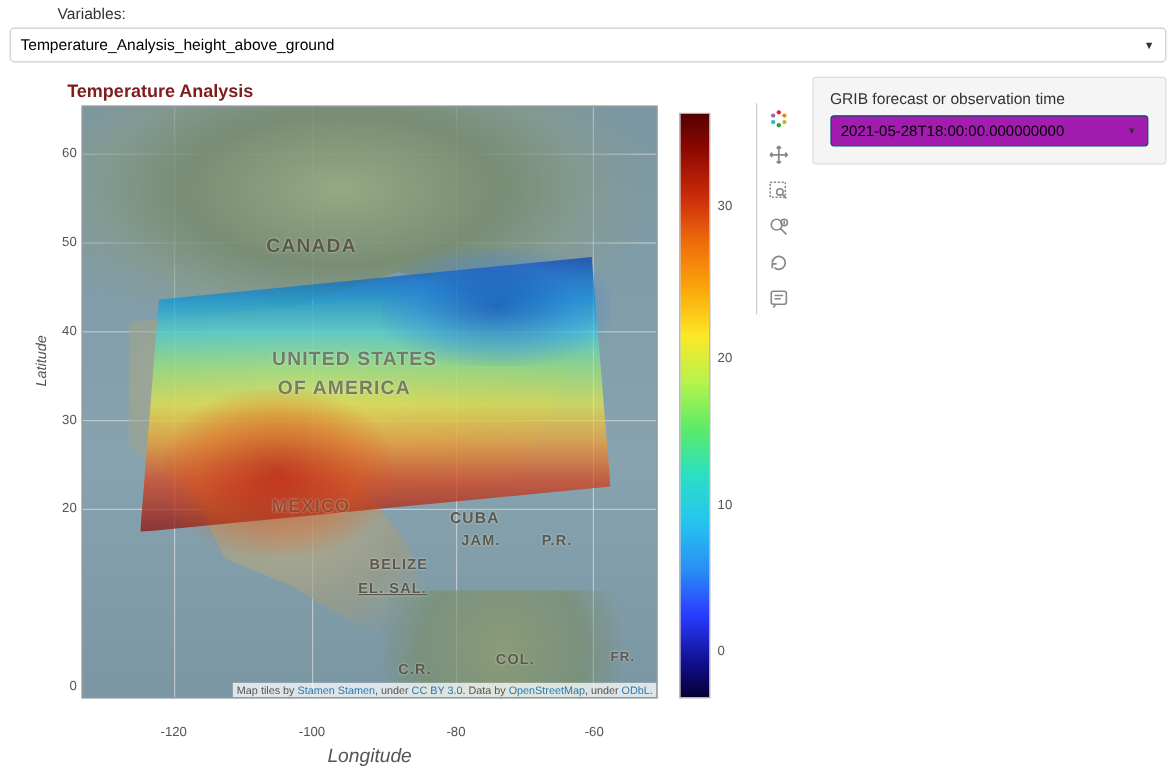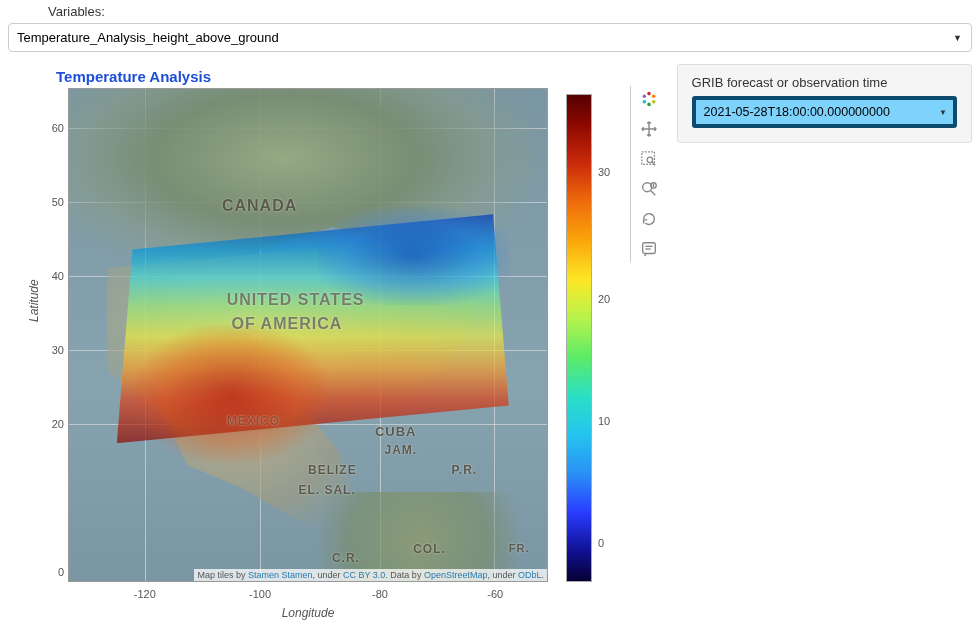--- a/index.html
+++ b/index.html
@@ -51,21 +51,21 @@
       align-items: flex-start;
     }
     .plot-area {
       position: relative;
       width: 660px;
       height: 580px;
     }
     .plot-title {
       font-size: 15px;
       font-weight: bold;
-      color: #1d4ed8;
+      color: #7f1d1d;
       position: absolute;
       top: 4px;
       left: 48px;
     }
     .map-frame {
       position: absolute;
       top: 24px;
       left: 60px;
       width: 480px;
       height: 494px;
@@ -132,26 +132,26 @@
     .map-label {
       position: absolute;
       font-weight: bold;
       color: #5a584a;
       text-shadow: 0 0 2px rgba(255,255,255,0.6);
       letter-spacing: 1px;
     }
     .lbl-canada { top: 22%; left: 32%; font-size: 16px; }
     .lbl-usa1 { top: 41%; left: 33%; font-size: 16px; color: rgba(90,88,74,0.75);}
     .lbl-usa2 { top: 46%; left: 34%; font-size: 16px; color: rgba(90,88,74,0.75);}
-    .lbl-mexico { top: 66%; left: 33%; font-size: 12px; color: rgba(130,60,30,0.8); text-align: center;}
+    .lbl-mexico { top: 66%; left: 33%; font-size: 15px; color: rgba(130,60,30,0.8); text-align: center;}
     .lbl-cuba { top: 68%; left: 64%; font-size: 13px; text-align: right; }
     .lbl-jam { top: 72%; left: 66%; font-size: 12px; }
-    .lbl-pr { top: 72%; left: 80%; font-size: 12px; margin-top: 20px; }
+    .lbl-pr { top: 72%; left: 80%; font-size: 12px; }
     .lbl-belize { top: 76%; left: 50%; font-size: 12px; }
-    .lbl-elsal { top: 80%; left: 48%; font-size: 12px; }
+    .lbl-elsal { top: 80%; left: 48%; font-size: 12px; text-decoration: underline; }
     .lbl-cr { top: 85%; left: 55%; font-size: 12px; margin-top: 44px; }
     .lbl-col { top: 92%; left: 72%; font-size: 12px; }
     .lbl-fr { top: 92%; left: 92%; font-size: 11px; }
     .attribution {
       position: absolute;
       bottom: 0; right: 0;
       background: rgba(255,255,255,0.75);
       font-size: 9px;
       padding: 1px 3px;
       color: #555;
@@ -174,36 +174,36 @@
       left: -2px;
       top: 50%;
       transform: rotate(-90deg) translateX(20px);
       transform-origin: left center;
       font-size: 12px;
       font-style: italic;
       color: #555;
     }
     .x-axis {
       position: absolute;
-      top: 520px; left: 60px;
+      top: 536px; left: 60px;
       width: 480px; height: 40px;
     }
     .x-tick {
       position: absolute;
       top: 4px;
       font-size: 11px;
       color: #555;
       transform: translateX(-50%);
     }
     .x-axis-label {
       position: absolute;
       top: 22px;
       left: 50%;
       transform: translateX(-50%);
-      font-size: 12px;
+      font-size: 16px;
       font-style: italic;
       color: #555;
     }
     .colorbar {
       position: absolute;
       top: 30px; left: 558px;
       width: 26px; height: 488px;
       border: 0.5px solid #aaa;
       background: linear-gradient(180deg,
         #550000 0%, #8c0800 6%, #c92a0a 14%, #ef6c0c 22%, #fba60a 30%,
@@ -254,23 +254,23 @@
       color: #333;
       margin-bottom: 6px;
     }
     .side-select-wrap {
       position: relative;
     }
     .side-select {
       width: 100%;
       padding: 5px 8px;
       font-size: 12.5px;
-      border: 4px solid #0c4a6e;
+      border: 1px solid #0c4a6e;
       border-radius: 3px;
-      background: #7dd3fc;
+      background: #a21caf;
       appearance: none;
     }
     .side-select-wrap::after {
       content: "▼";
       font-size: 8px;
       position: absolute;
       right: 10px;
       top: 50%;
       transform: translateY(-50%);
       pointer-events: none;

